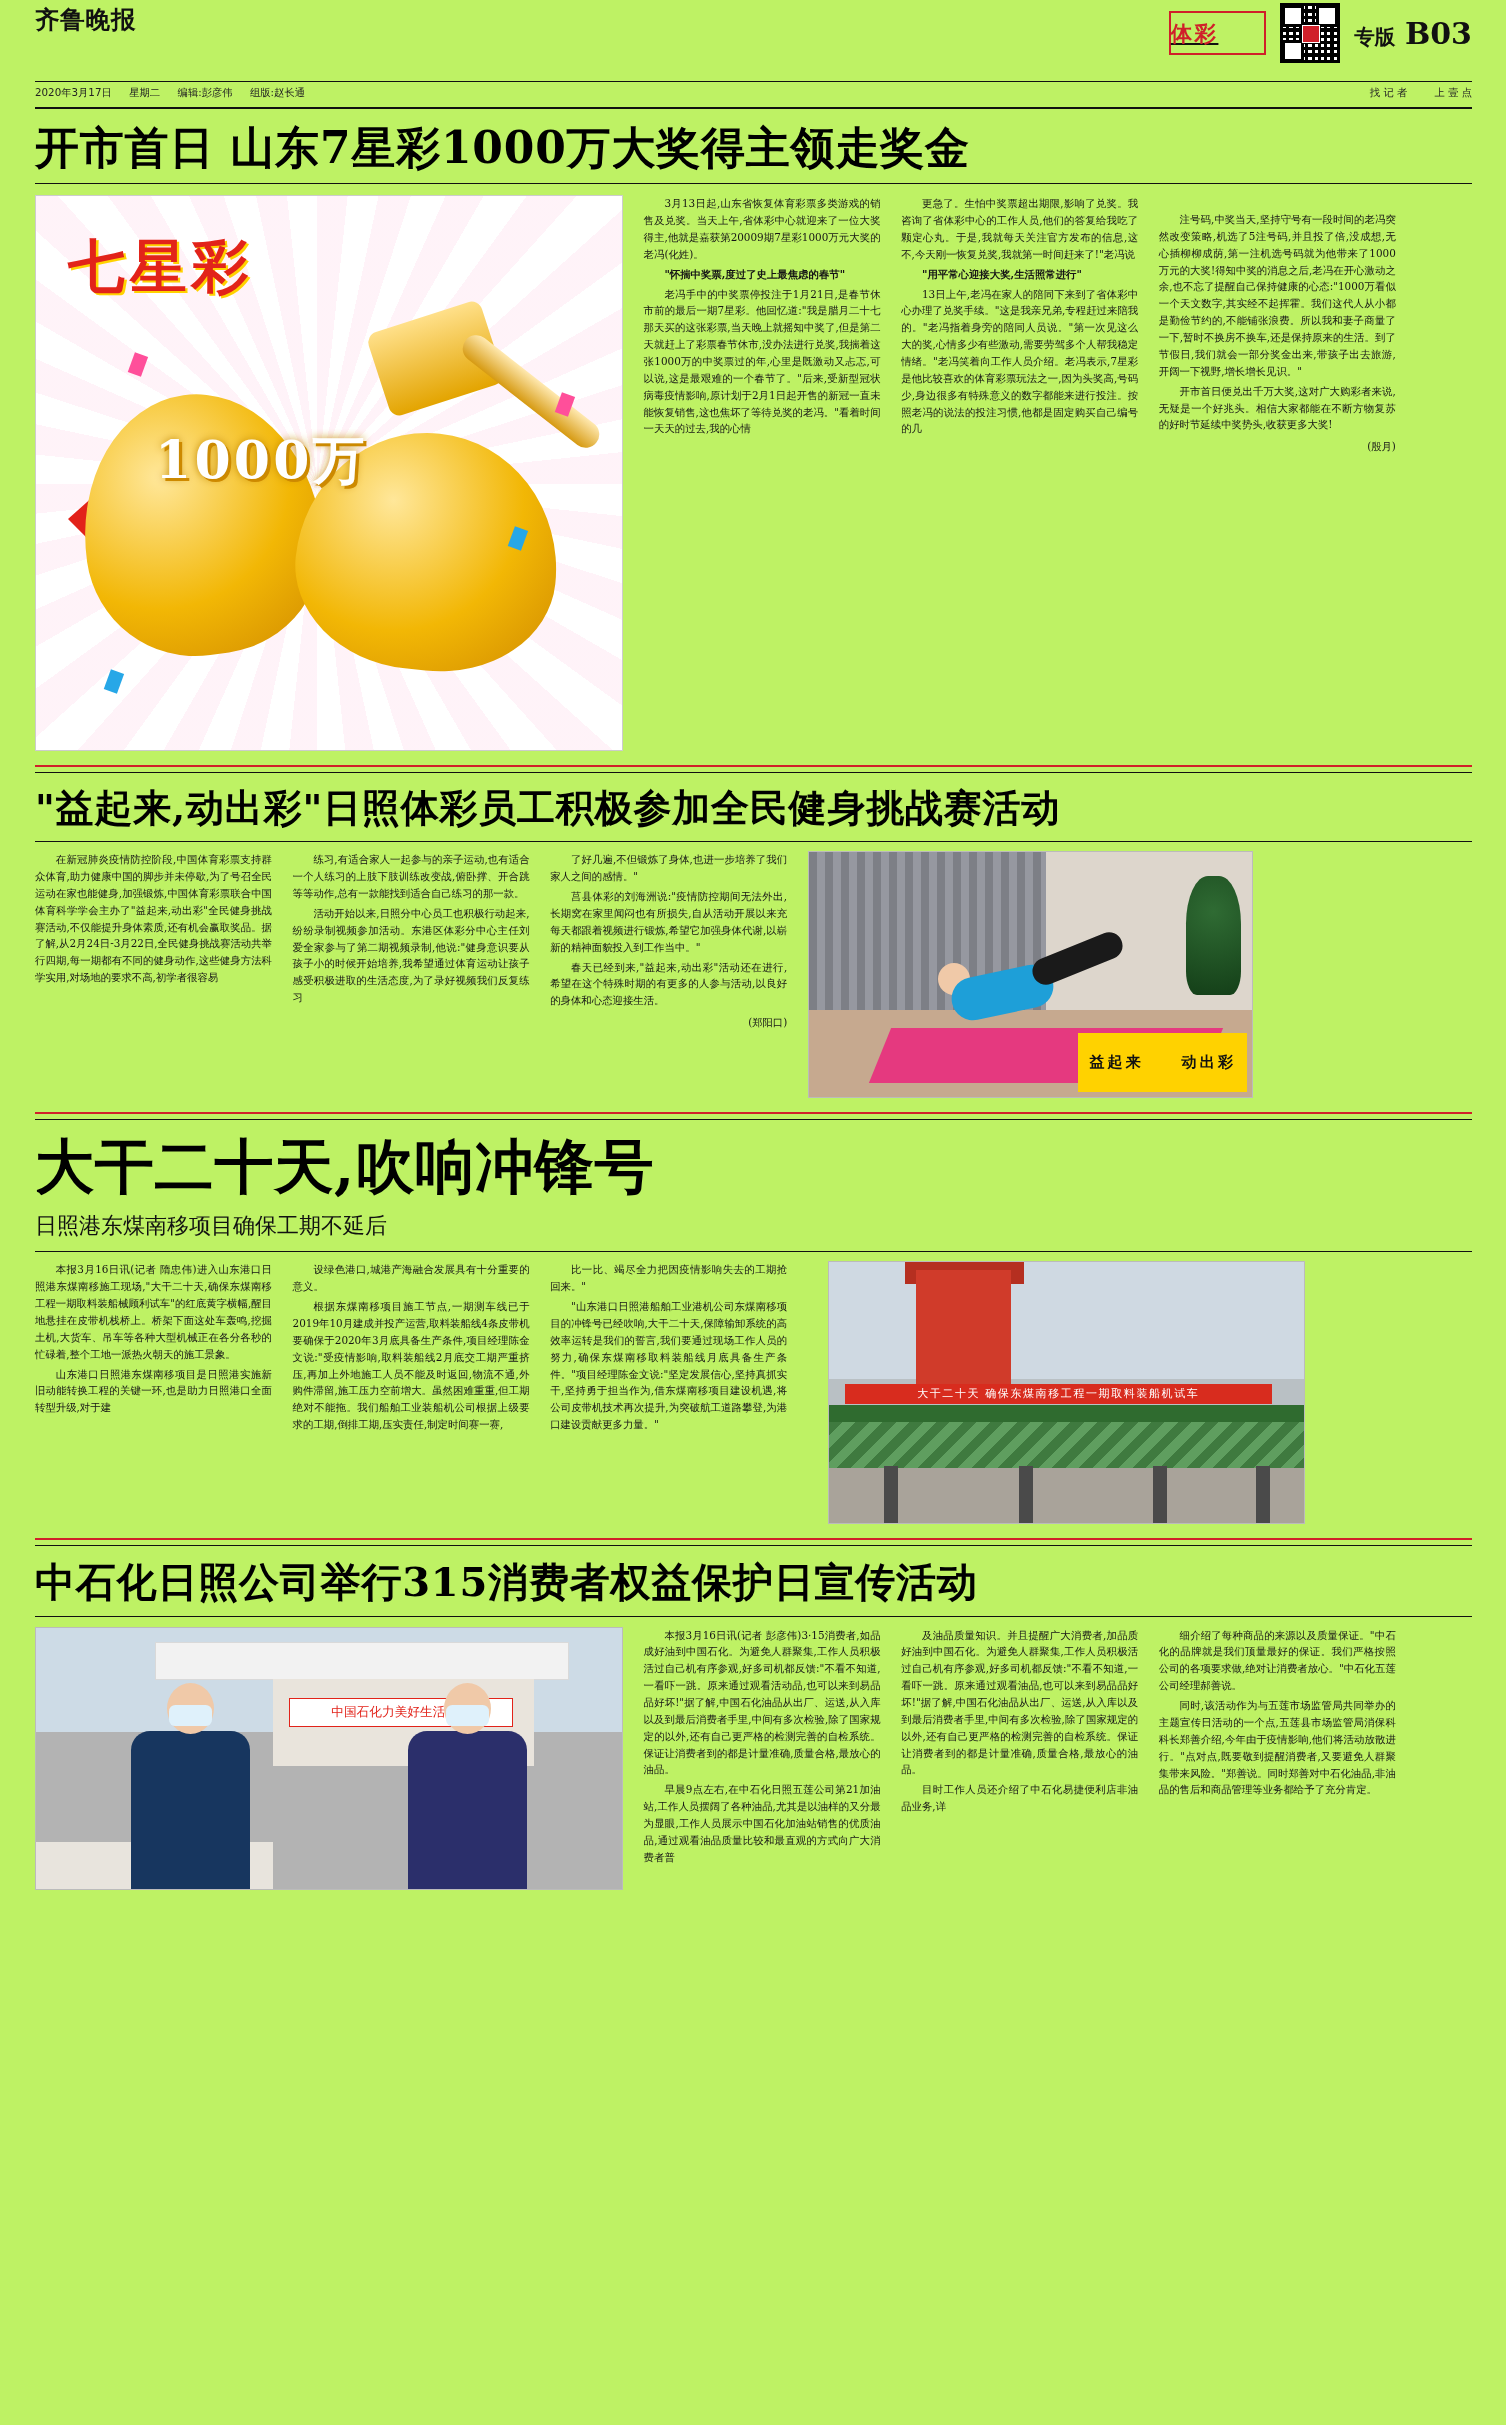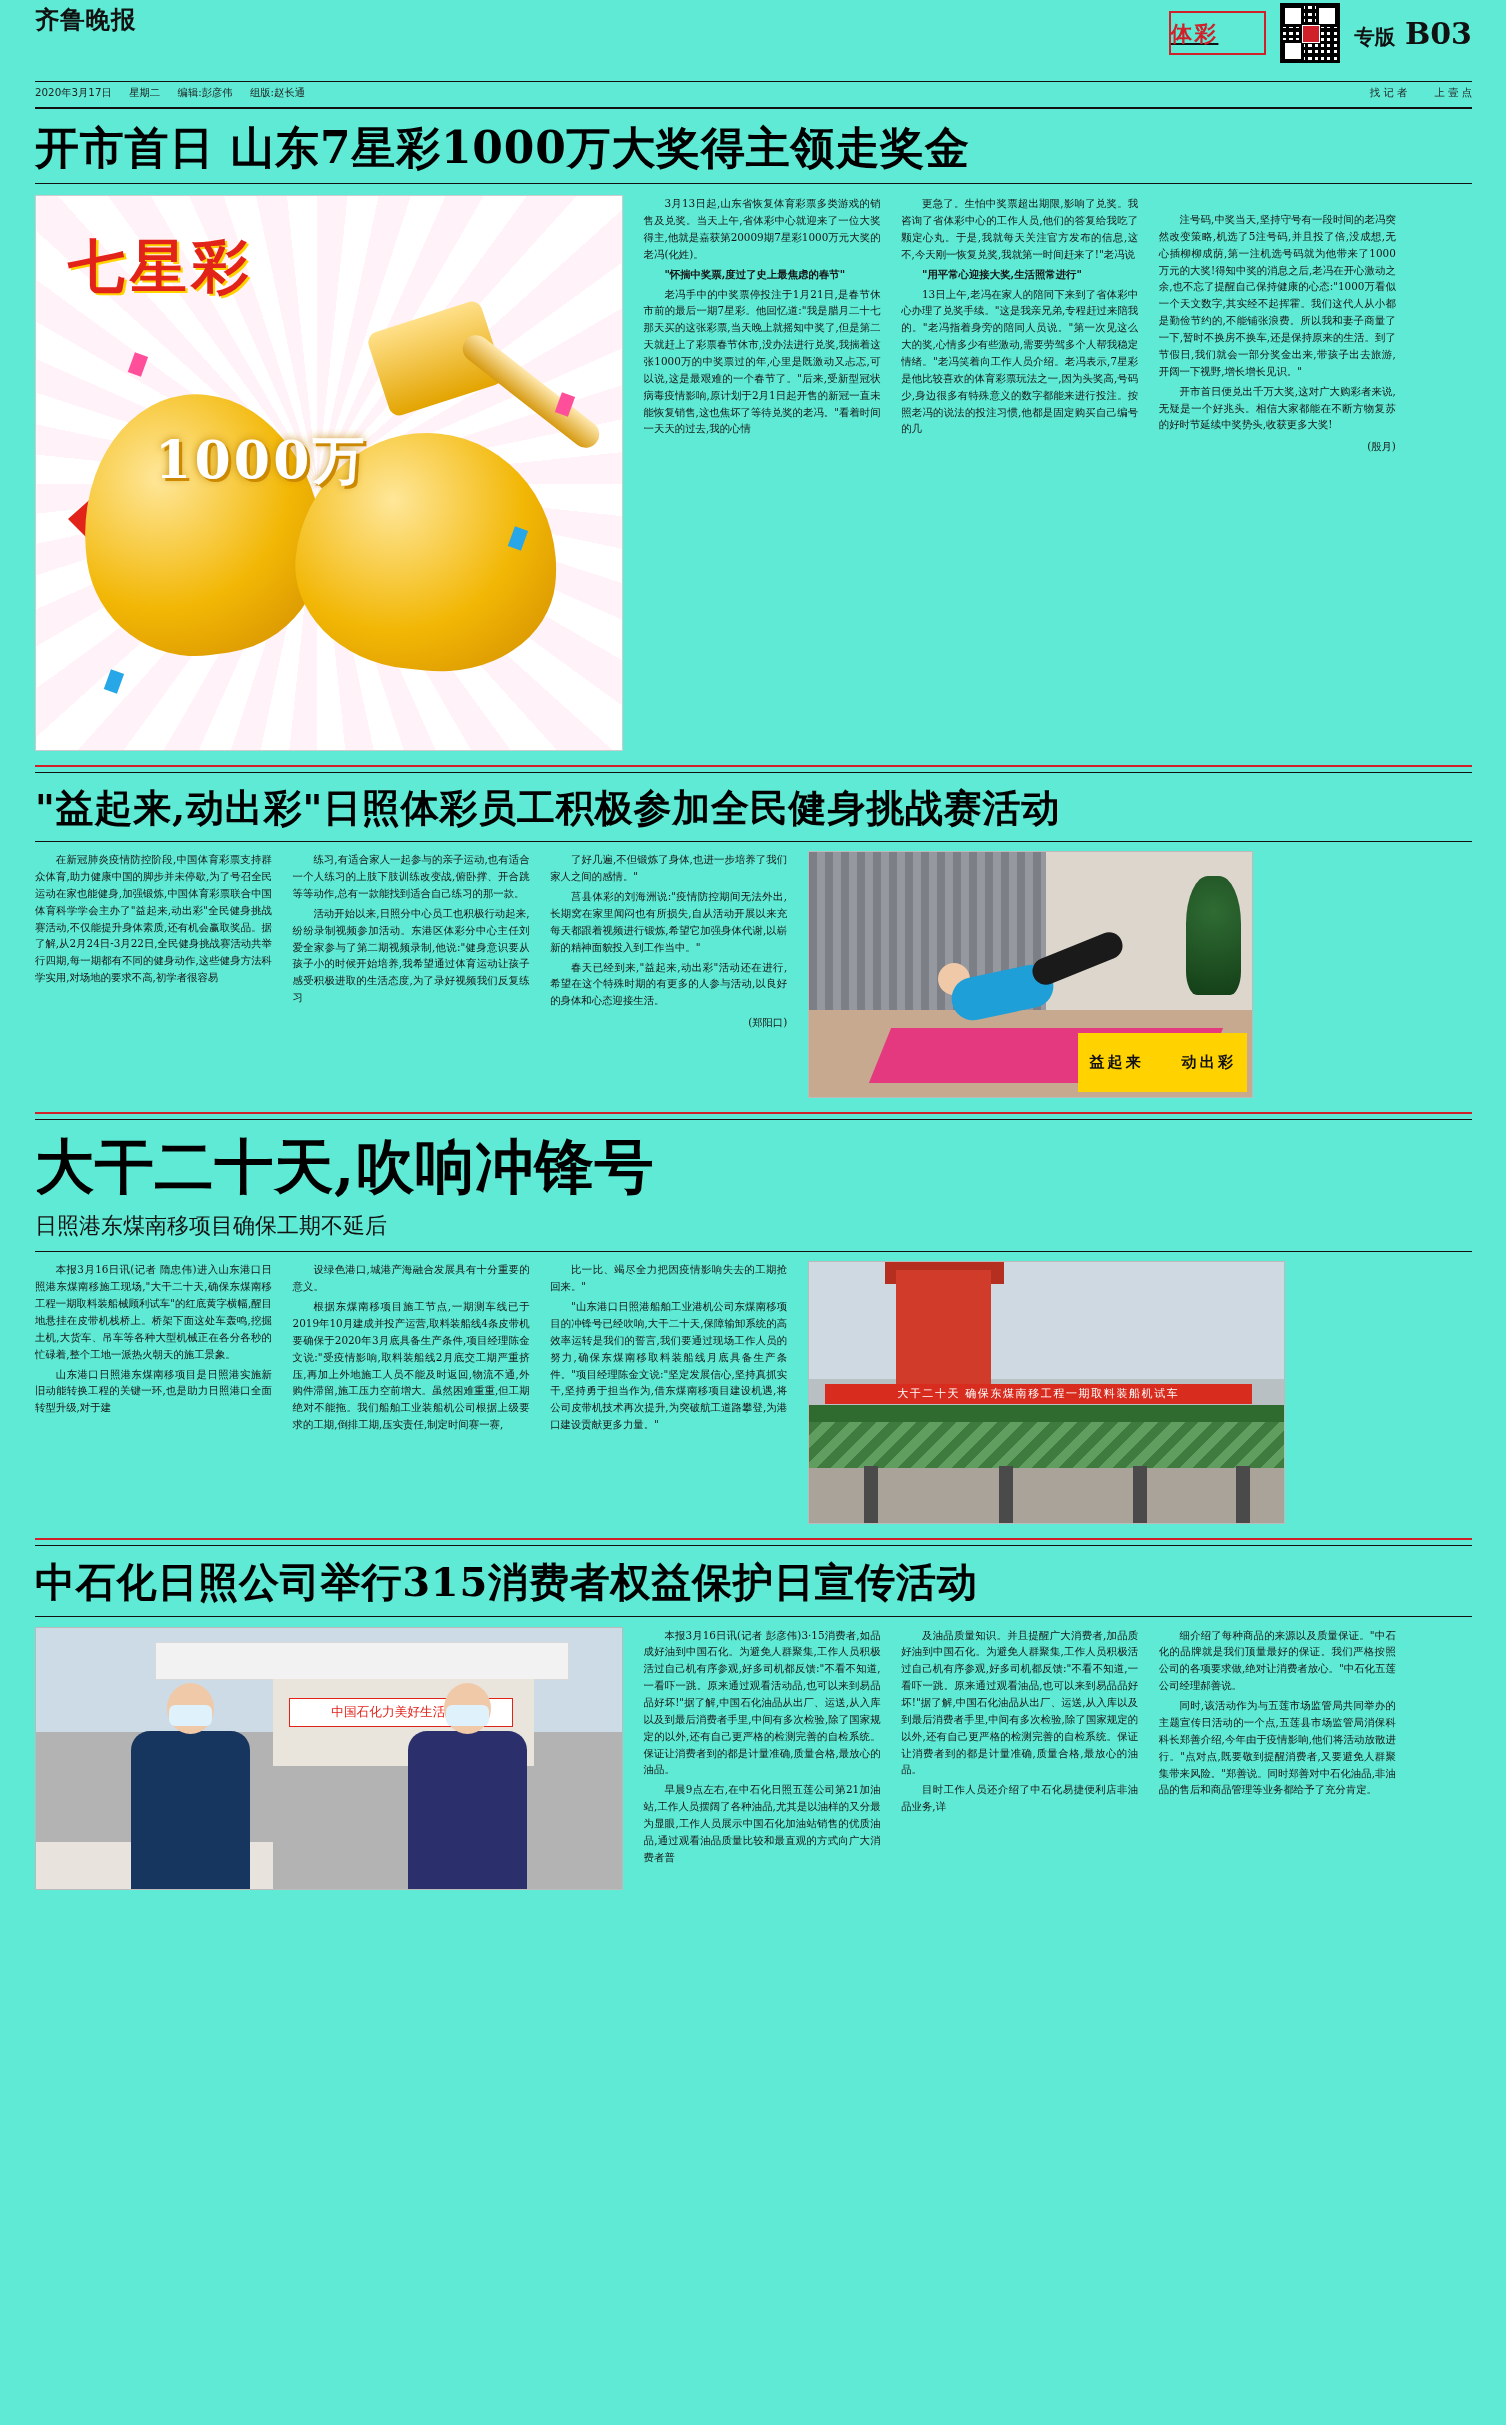--- a/index.html
+++ b/index.html
@@ -1,17 +1,17 @@
 <!DOCTYPE html>
 <html style="font-size:12.7px"><head>
 <meta charset="utf-8">
 <style>
   html,body{margin:0;padding:0;background:#ffffff;}
   body{width:1507px;height:2426px;font-family:"DejaVu Sans","Liberation Sans",sans-serif;color:#111;}
-  .page{position:relative;width:1507px;height:2426px;background:#5eead4;box-sizing:border-box;padding:0 35px;}
+  .page{position:relative;width:1507px;height:2426px;background:#bef264;box-sizing:border-box;padding:0 35px;}
 
   
   .masthead{position:relative;height:79px;display:flex;align-items:flex-start;}
   .logo{width:119px;padding-top:8px;}
   .logo .cn{font-family:"DejaVu Serif","Liberation Serif",serif;font-weight:bold;font-size:24.5px;letter-spacing:0.8px;color:#111;line-height:1;}
   .mast-right{margin-left:auto;display:flex;align-items:center;gap:14.2px;padding-top:3.2px;}
   .tc-badge{width:93px;height:40px;border:2.4px solid #d0202a;display:flex;align-items:center;text-decoration:underline;}
   .tc-badge span{color:#d0202a;font-weight:bold;font-size:21.4px;letter-spacing:2.4px;font-family:"DejaVu Serif","Liberation Serif",serif;}
   .qr{width:60px;height:60px;background:
      repeating-linear-gradient(90deg,#000 0 3.2px,#fff 3.2px 6.3px),
@@ -64,21 +64,21 @@
   .gym .wall{position:absolute;right:0;top:0;width:206px;height:158px;background:#ddd6cc;}
   .gym .plant{position:absolute;right:11px;top:24px;width:55px;height:119px;background:radial-gradient(circle at 50% 30%,#2f6b33,#143f18);border-radius:40% 40% 20% 20%;}
   .gym .mat{position:absolute;left:71px;bottom:14.2px;width:332px;height:55px;background:#e5397f;transform:skewX(-22deg);}
   .gym .person{position:absolute;left:142px;top:87px;width:166px;height:95px;}
   .gym .torso{position:absolute;left:0;top:32px;width:103px;height:43px;background:#1e9fd8;border-radius:24px;transform:rotate(-12deg);}
   .gym .legs{position:absolute;left:79px;top:6.3px;width:95px;height:27px;background:#1a1a1a;border-radius:14.2px;transform:rotate(-22deg);}
   .gym .head{position:absolute;left:-12.7px;top:24px;width:32px;height:32px;background:#f0c9a8;border-radius:50%;}
   .gym .bar{position:absolute;right:4.7px;bottom:4.7px;background:#ffd200;color:#111;font-weight:bold;font-size:15px;padding:20px 11px;font-family:"DejaVu Serif","Liberation Serif",serif;letter-spacing:3.2px;}
 
   
-  .port{width:475px;height:261px;background:linear-gradient(#cfd9e2 0 45%,#b9c0c4 45% 100%);position:relative;border:0.8px solid #bbb;overflow:hidden;}
+  .port{width:475px;height:261px;background:linear-gradient(#cfd9e2 0 45%,#b9c0c4 45% 100%);position:relative;border:0.8px solid #bbb;overflow:hidden;margin-left:20px;}
   .port .tower{position:absolute;left:87px;top:8px;width:95px;height:119px;background:#d03b2a;}
   .port .tower2{position:absolute;left:76px;top:0;width:119px;height:22px;background:#b52f20;}
   .port .truss{position:absolute;left:0;bottom:55px;width:475px;height:46px;background:repeating-linear-gradient(135deg,#3f7a3f 0 9.5px,#5f9e5f 9.5px 19px);}
   .port .deck{position:absolute;left:0;bottom:101px;width:475px;height:17.4px;background:#2f6b2f;}
   .port .banner{position:absolute;left:16px;bottom:119px;width:427px;height:20.6px;background:#d82c1e;color:#fff;font-size:11px;display:flex;align-items:center;justify-content:center;letter-spacing:1.6px;font-family:"DejaVu Serif","Liberation Serif",serif;}
   .port .leg{position:absolute;bottom:0;width:14.2px;height:57px;background:#4a4a4a;}
   .port .ground{position:absolute;left:0;bottom:0;width:475px;height:55px;background:#a9a39a;}
 
   
   .station{width:586px;height:261px;background:linear-gradient(#cddbe6 0 40%,#b3b3b3 40% 100%);position:relative;border:0.8px solid #bbb;overflow:hidden;}

